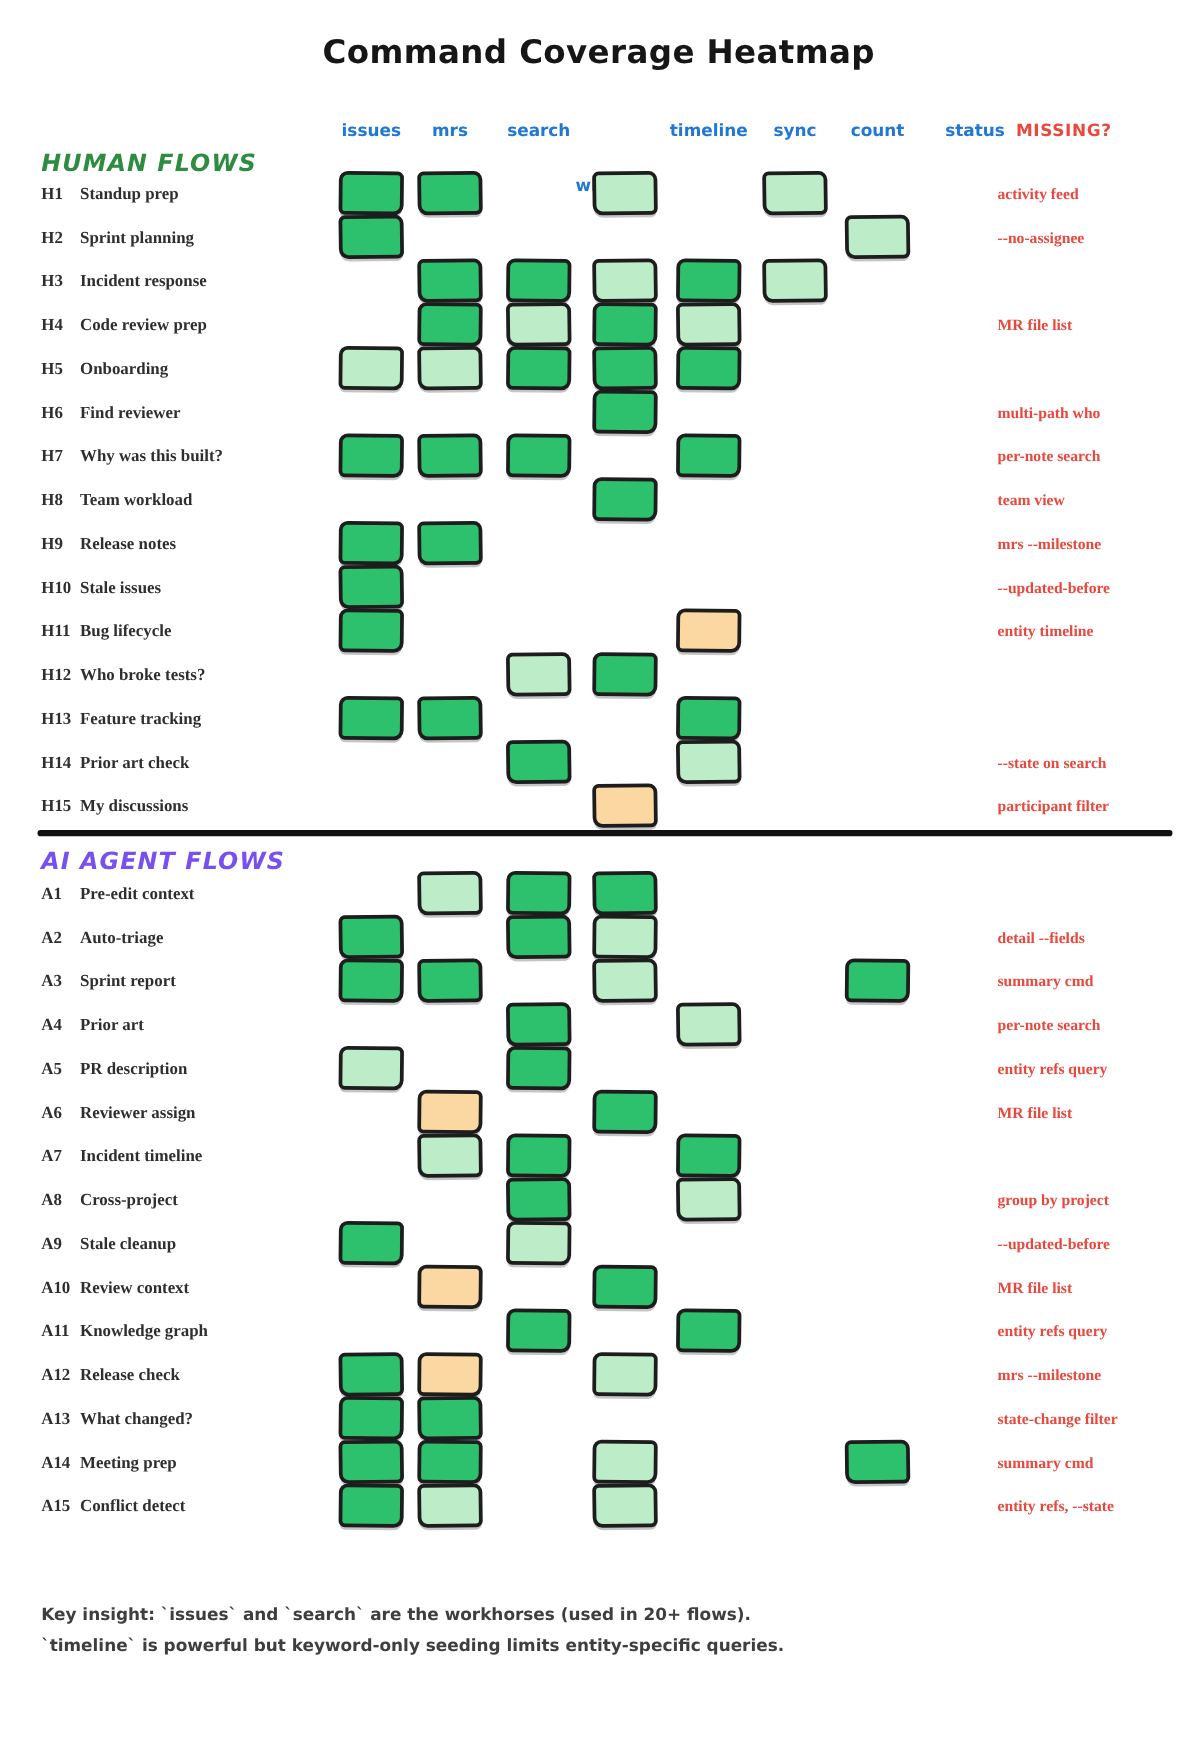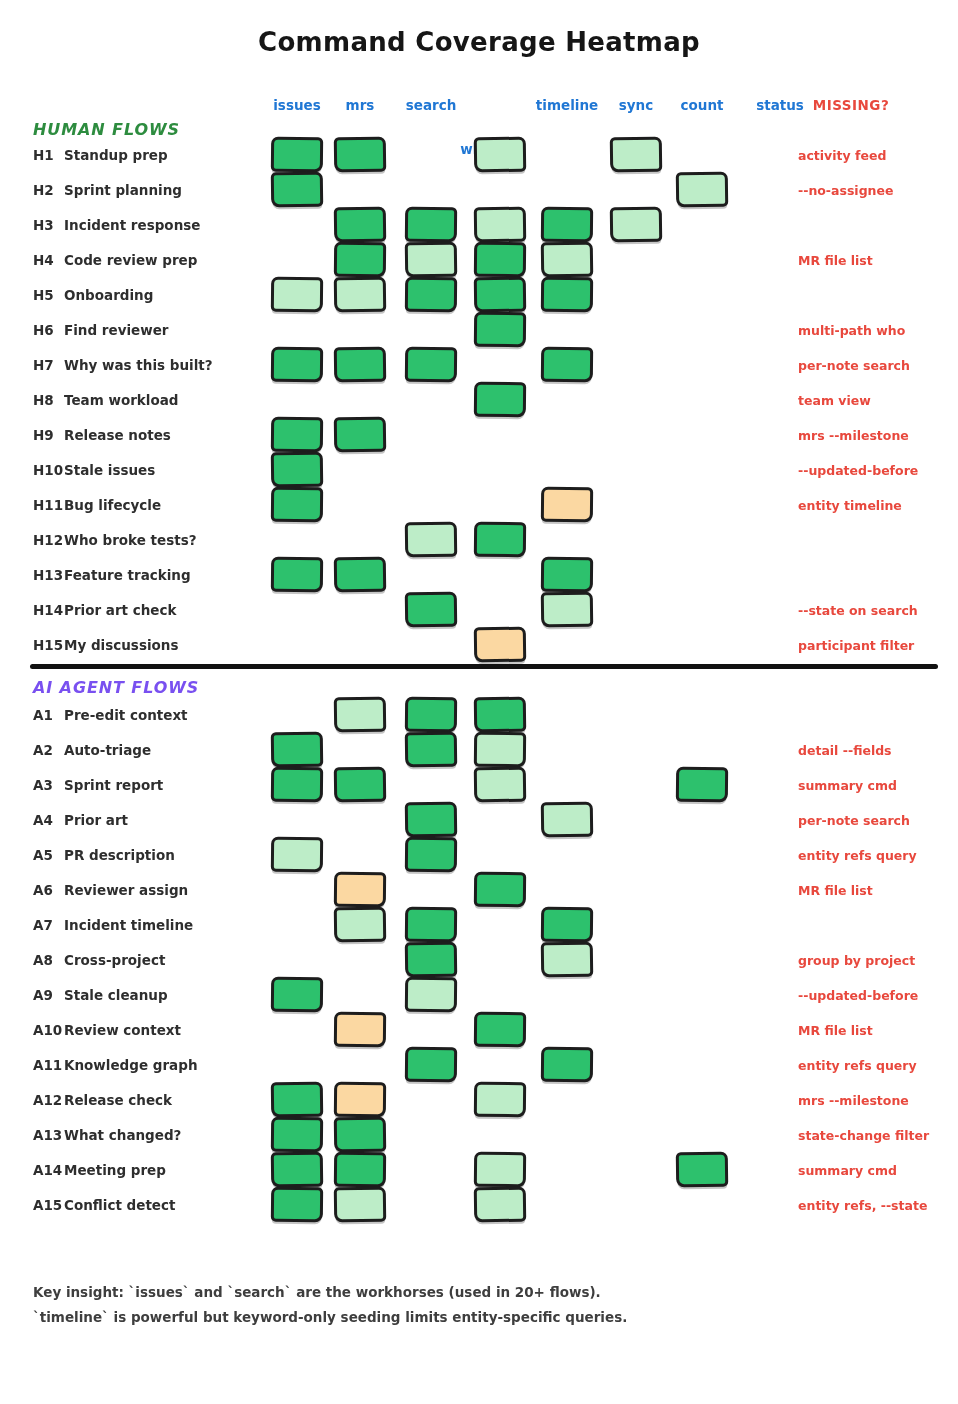--- a/index.html
+++ b/index.html
@@ -22,26 +22,26 @@
     text-align: center; font-size: 13px; font-weight: 600;
     color: var(--subtitle-gray);
   }
   #col-headers { position: absolute; top: 97px; left: 0; width: 958px; height: 20px; }
   .col-header {
     position: absolute; transform: translateX(-50%);
     font-size: 13.5px; font-weight: 700; color: var(--blue); white-space: nowrap;
   }
   .col-header.missing-header { color: var(--red); letter-spacing: 0.5px; }
   .section-label {
-    position: absolute; left: 33px; font-size: 16px; font-weight: 700;
+    position: absolute; left: 33px; font-size: 19px; font-weight: 700;
     font-style: italic; letter-spacing: 0.9px; white-space: nowrap;
   }
   .section-label.human { color: var(--green); }
   .section-label.ai { color: var(--purple); }
-  .row { position: absolute; left: 0; width: 958px; height: 35px; }
+  .row { position: absolute; left: 0; width: 958px; height: 35px; font-family: Liberation Serif, serif; }
   .row-id {
     position: absolute; left: 33px; top: 9px;
     font-size: 13.5px; font-weight: 600; color: var(--text-dark); white-space: nowrap;
   }
   .row-name {
     position: absolute; left: 64px; top: 9px;
     font-size: 13.5px; font-weight: 600; color: var(--text-dark); white-space: nowrap;
   }
   .cell {
     position: absolute; top: -1px; width: 46px; height: 29px;

